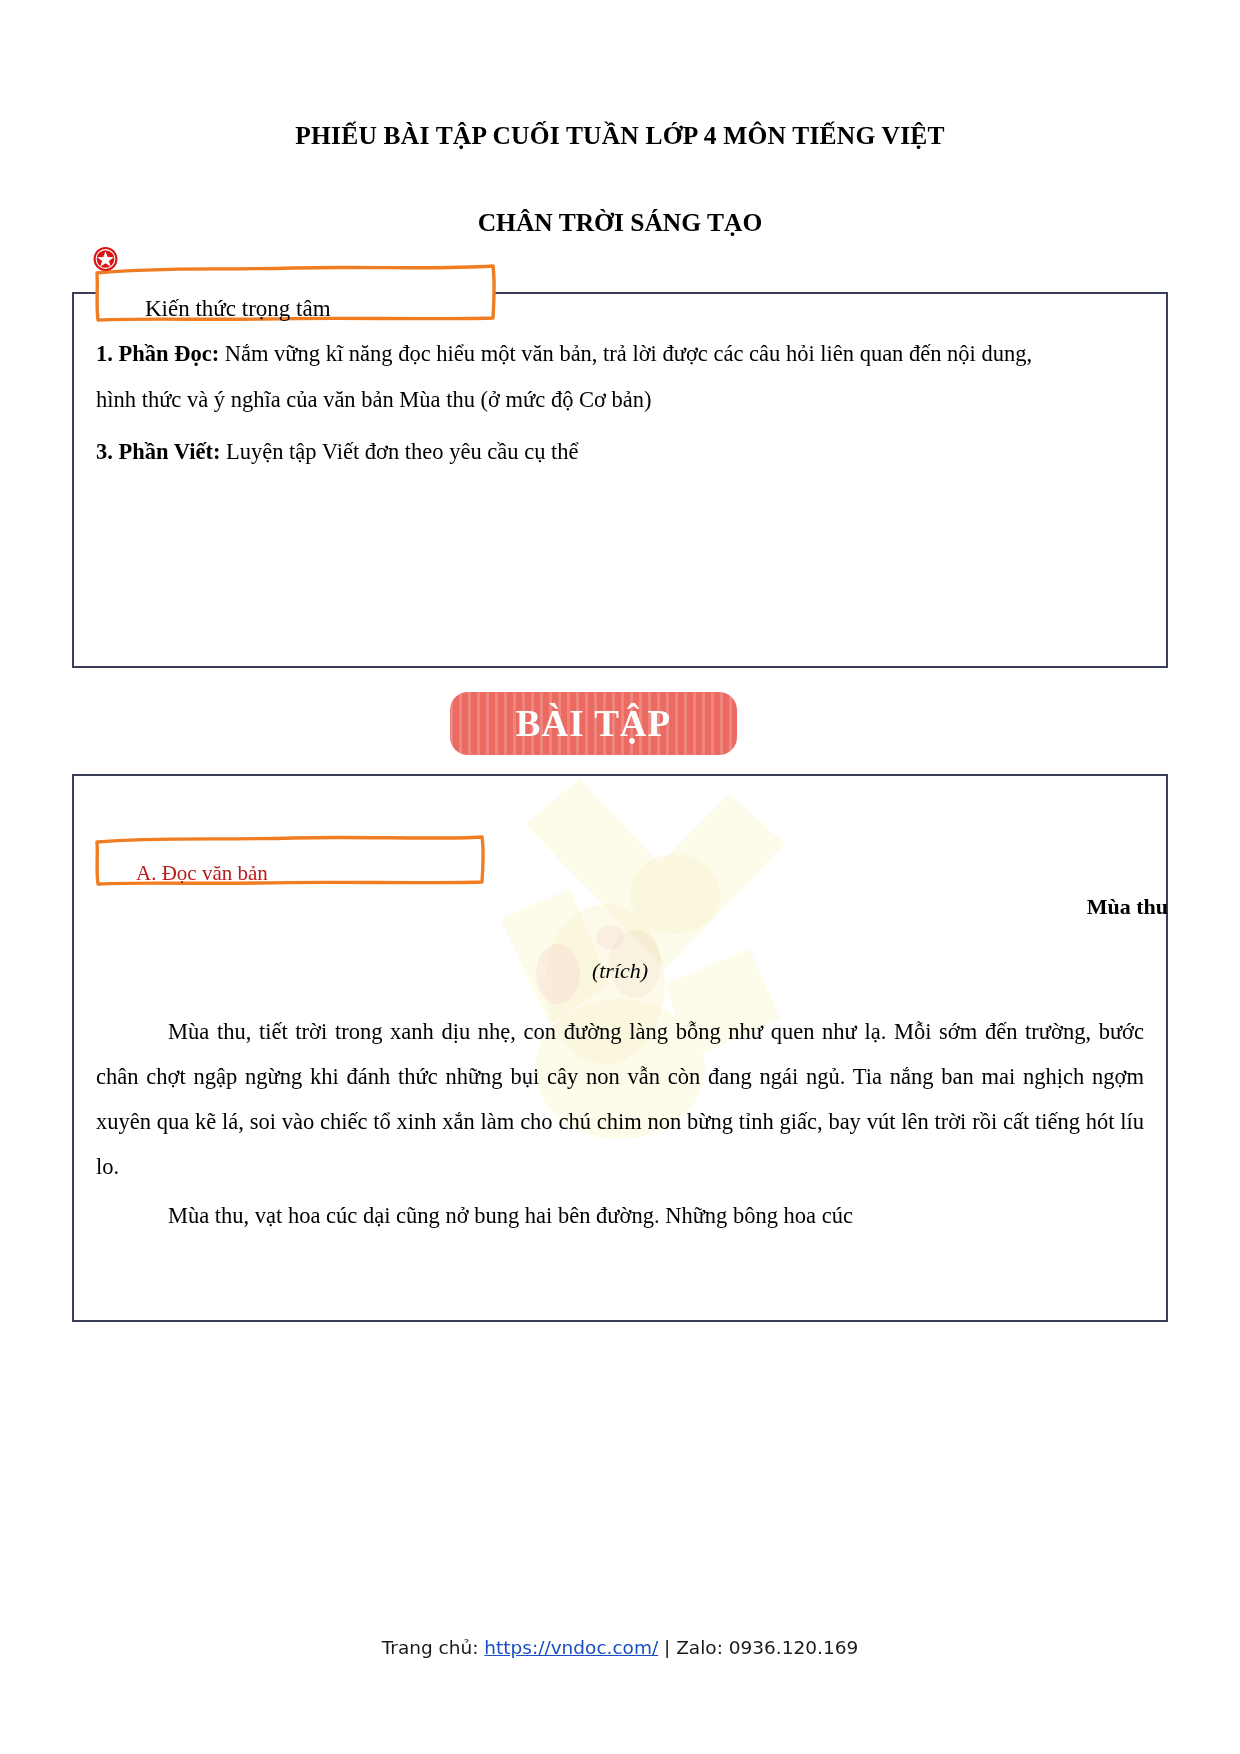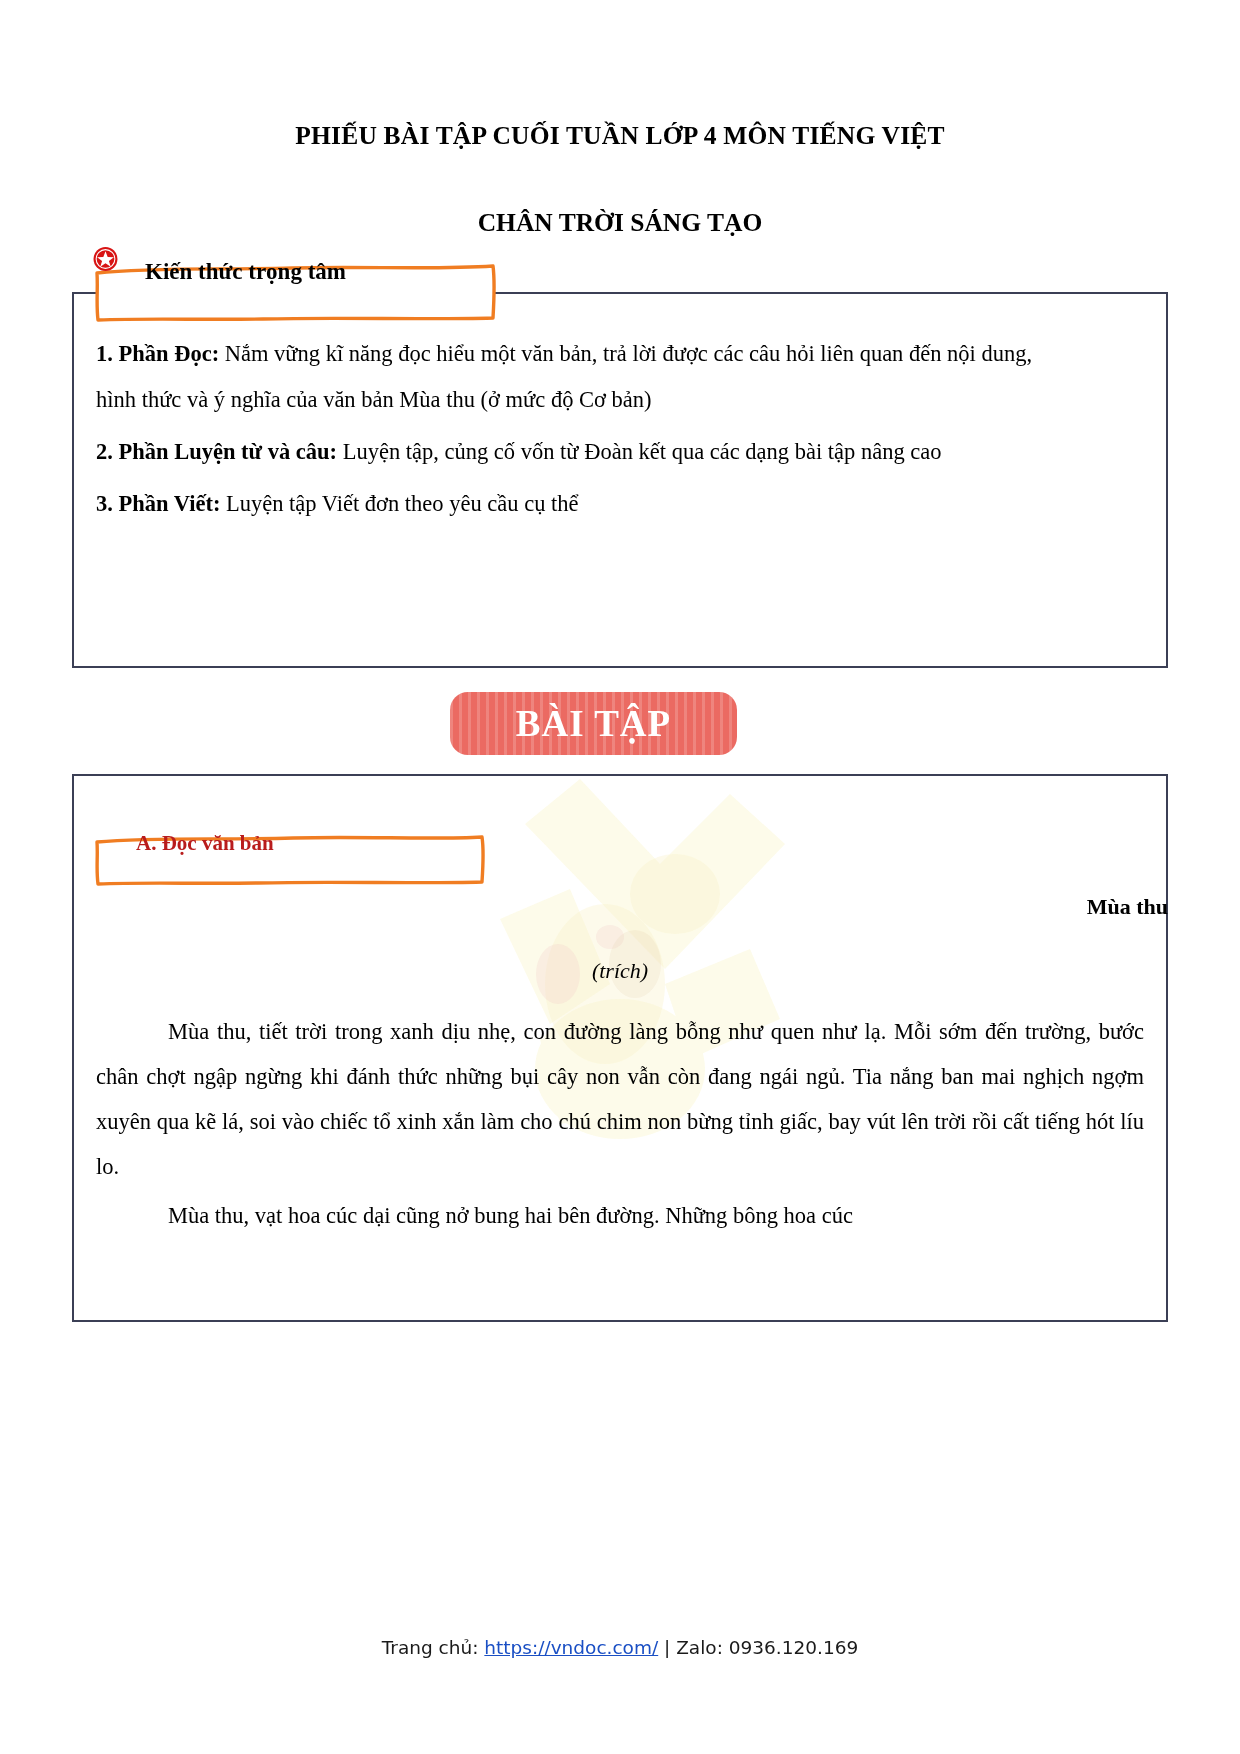--- a/index.html
+++ b/index.html
@@ -63,24 +63,24 @@
   }
   .tab-wrap svg {
     position: absolute;
     left: 0;
     top: 0;
     overflow: visible;
   }
   .tab-label {
     position: relative;
     display: flex;
-    align-items: flex-start;
+    align-items: flex-end;
     height: 100%;
     box-sizing: border-box;
-    font-weight: bold;
+    font-weight: normal;
     white-space: nowrap;
   }
 
   
   .kt-box {
     position: absolute;
     left: 72px;
     top: 283px;
     width: 1096px;
     height: 376px;
@@ -275,23 +275,20 @@
       </svg>
       <span>Kiến thức trọng tâm</span>
     </div>
   </div>
 
   <div class="kt-content">
     <p>
       <b>1. Phần Đọc:</b><span> Nắm vững kĩ năng đọc hiểu một văn bản, trả lời được các câu hỏi liên quan đến nội dung, hình thức và ý nghĩa của văn bản Mùa thu (ở mức độ Cơ bản)</span>
     </p>
     <p>
-      <b>2. Phần Luyện từ và câu:</b><span> Luyện tập, củng cố vốn từ Đoàn kết qua các dạng bài tập nâng cao</span>
-    </p>
-    <p>
       <b>3. Phần Viết:</b><span>  Luyện tập Viết đơn theo yêu cầu cụ thể</span>
     </p>
   </div>
 
   <div class="baitap-banner">
     <span>BÀI TẬP</span>
   </div>
 
   <div class="bt-box"></div>
 

